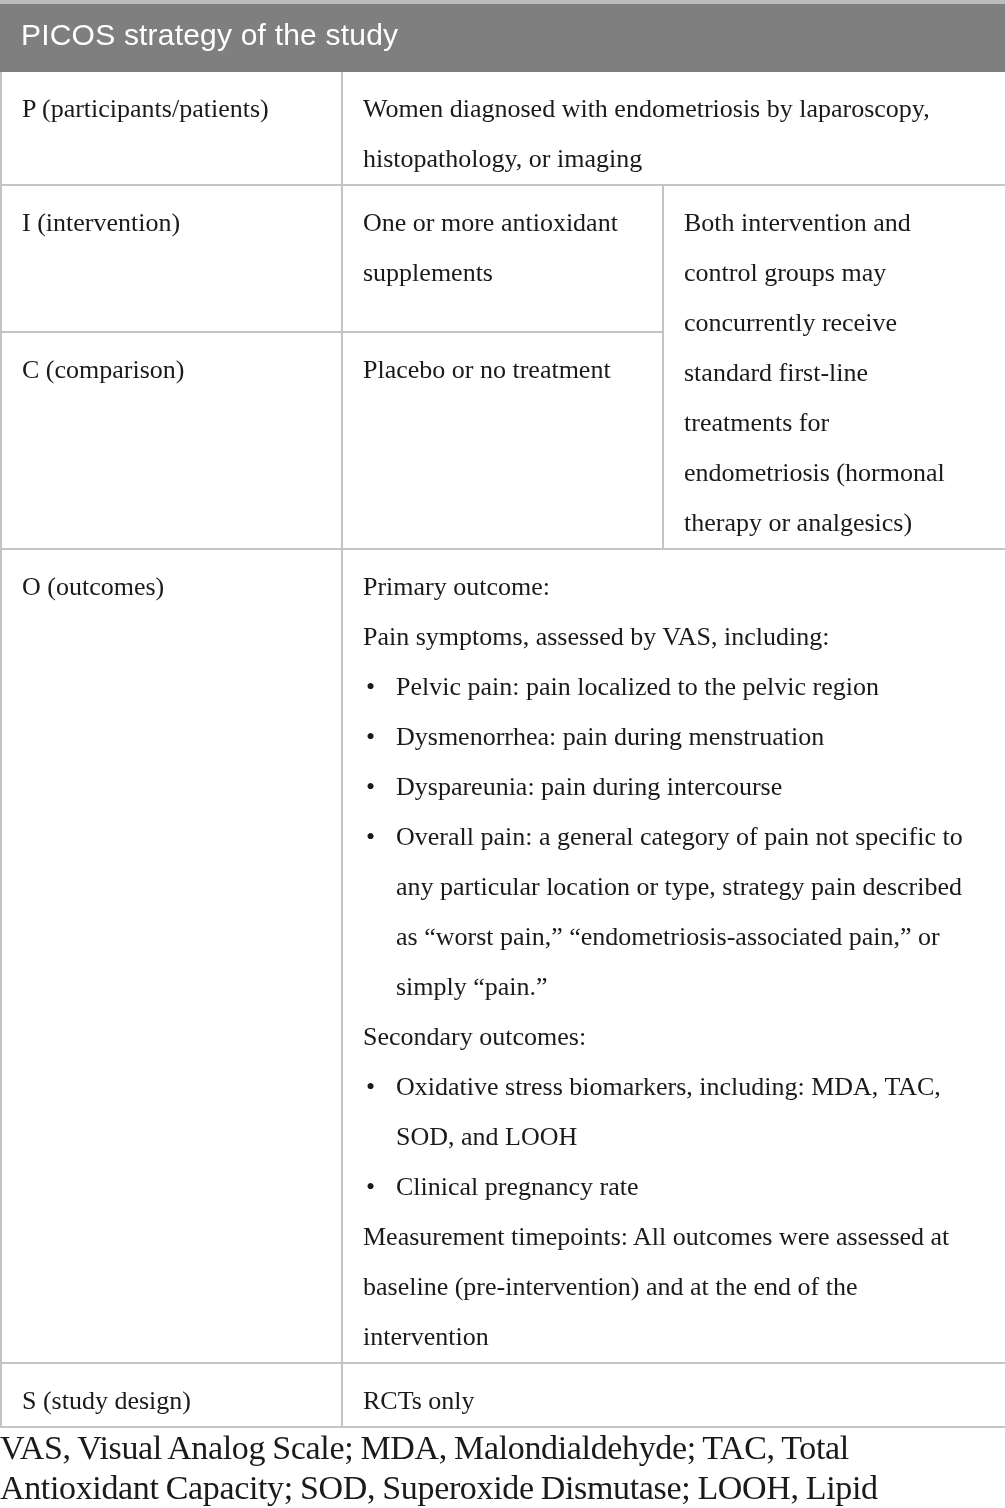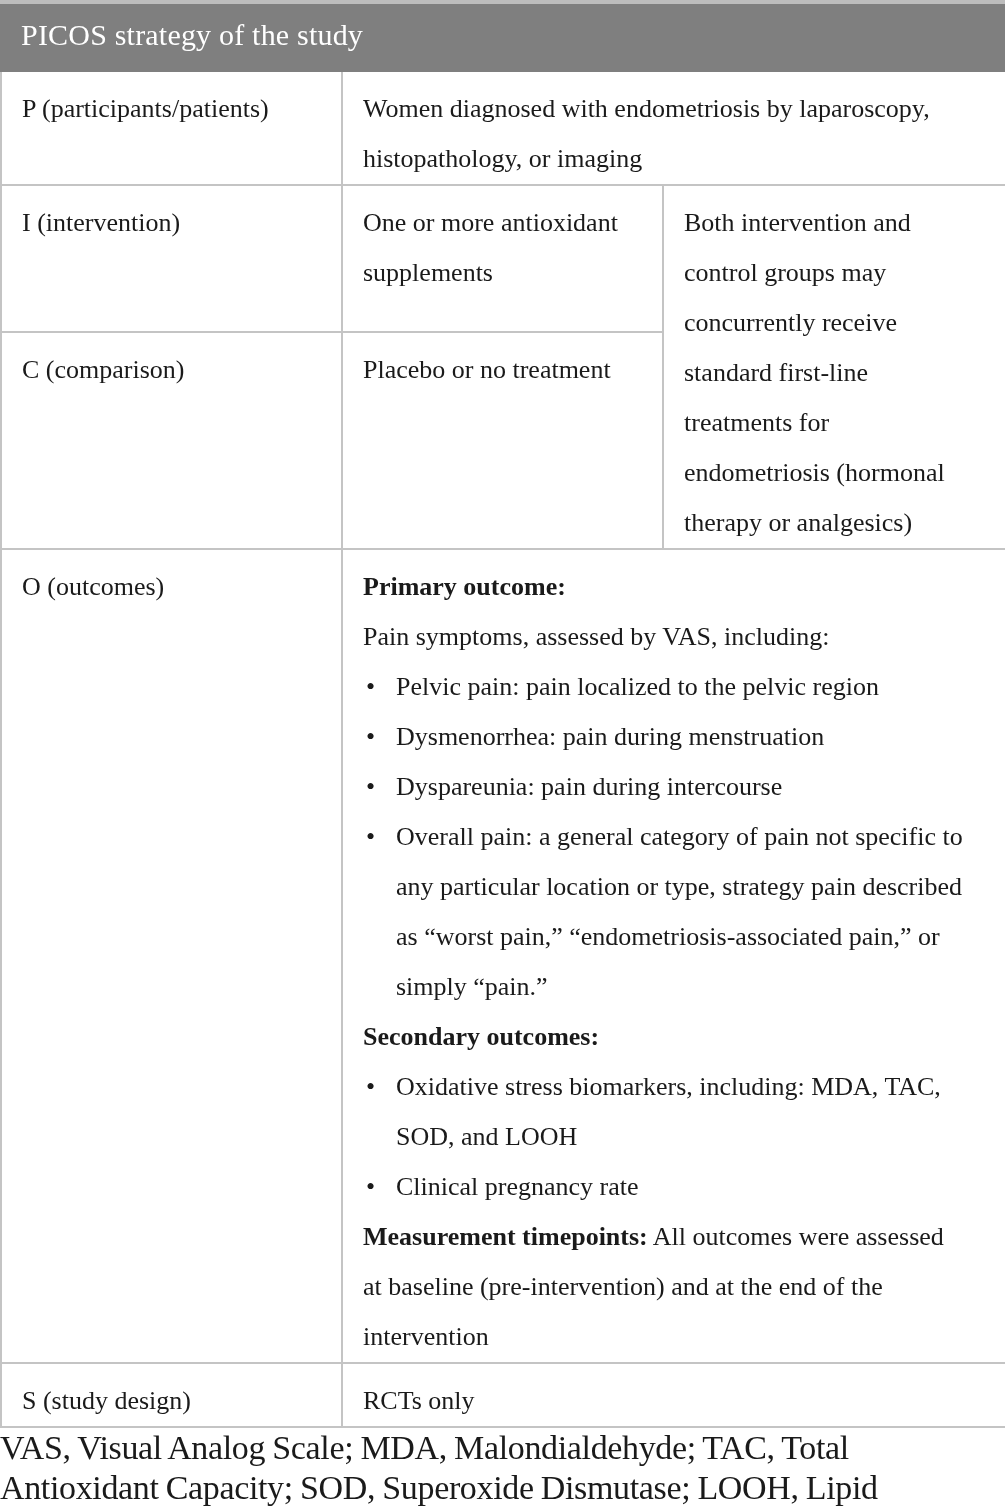--- a/index.html
+++ b/index.html
@@ -1,32 +1,32 @@
 <!DOCTYPE html>
 <html><head>
 <meta charset="utf-8">
 <style>
   html, body { margin: 0; padding: 0; background: #ffffff; }
   body { width: 1005px; height: 1508px; position: relative; overflow: hidden; font-family: "Liberation Serif", serif; color: #1a1a1a; }
   .title-bar { position: absolute; left: 0; top: 0; width: 1005px; height: 72px; background: #7f7f7f; border-top: 4px solid #bdbdbd; box-sizing: border-box; }
-  .title-text { position: absolute; left: 21px; top: 14px; font-family: Liberation Serif, serif; font-size: 30px; color: #ffffff; letter-spacing: 0.2px; }
+  .title-text { position: absolute; left: 21px; top: 14px; font-family: Liberation Sans, sans-serif; font-size: 30px; color: #ffffff; letter-spacing: 0.2px; }
   table.picos { position: absolute; left: 0; top: 72px; width: 1005px; border-collapse: collapse; table-layout: fixed; }
   table.picos td { border: 2px solid #c4c4c4; vertical-align: top; padding: 12px 36px 0 20px; font-size: 26px; line-height: 50px; box-sizing: border-box; }
   table.picos td p { margin: 0; }
   col.c1 { width: 341px; }
   col.c2 { width: 321px; }
   col.c3 { width: 343px; }
   .row-p td { height: 112px; }
   .row-i td { height: 135px; }
   .row-c td { height: 200px; }
   .row-o td { height: 812px; border-radius: 30px; }
   .row-s td { height: 60px; border-radius: 30px; }
   table.picos tr:first-child td { border-top: none; }
   table.picos td:first-child { border-left: 2px solid #c4c4c4; }
-  .bold { font-weight: bold; }
+  .bold { font-weight: normal; }
   ul.bullets { list-style: none; margin: 0; padding: 0; }
   ul.bullets li { position: relative; padding-left: 33px; }
   ul.bullets li .dot { position: absolute; left: 3px; top: 0; }
   .footnote { position: absolute; left: 0; top: 1428px; width: 1005px; font-size: 34px; line-height: 40px; letter-spacing: -0.35px; word-spacing: -1px; }
 </style>
 </head>
 <body>
 
 <div class="title-bar">
   <span class="title-text">PICOS strategy of the study</span>

